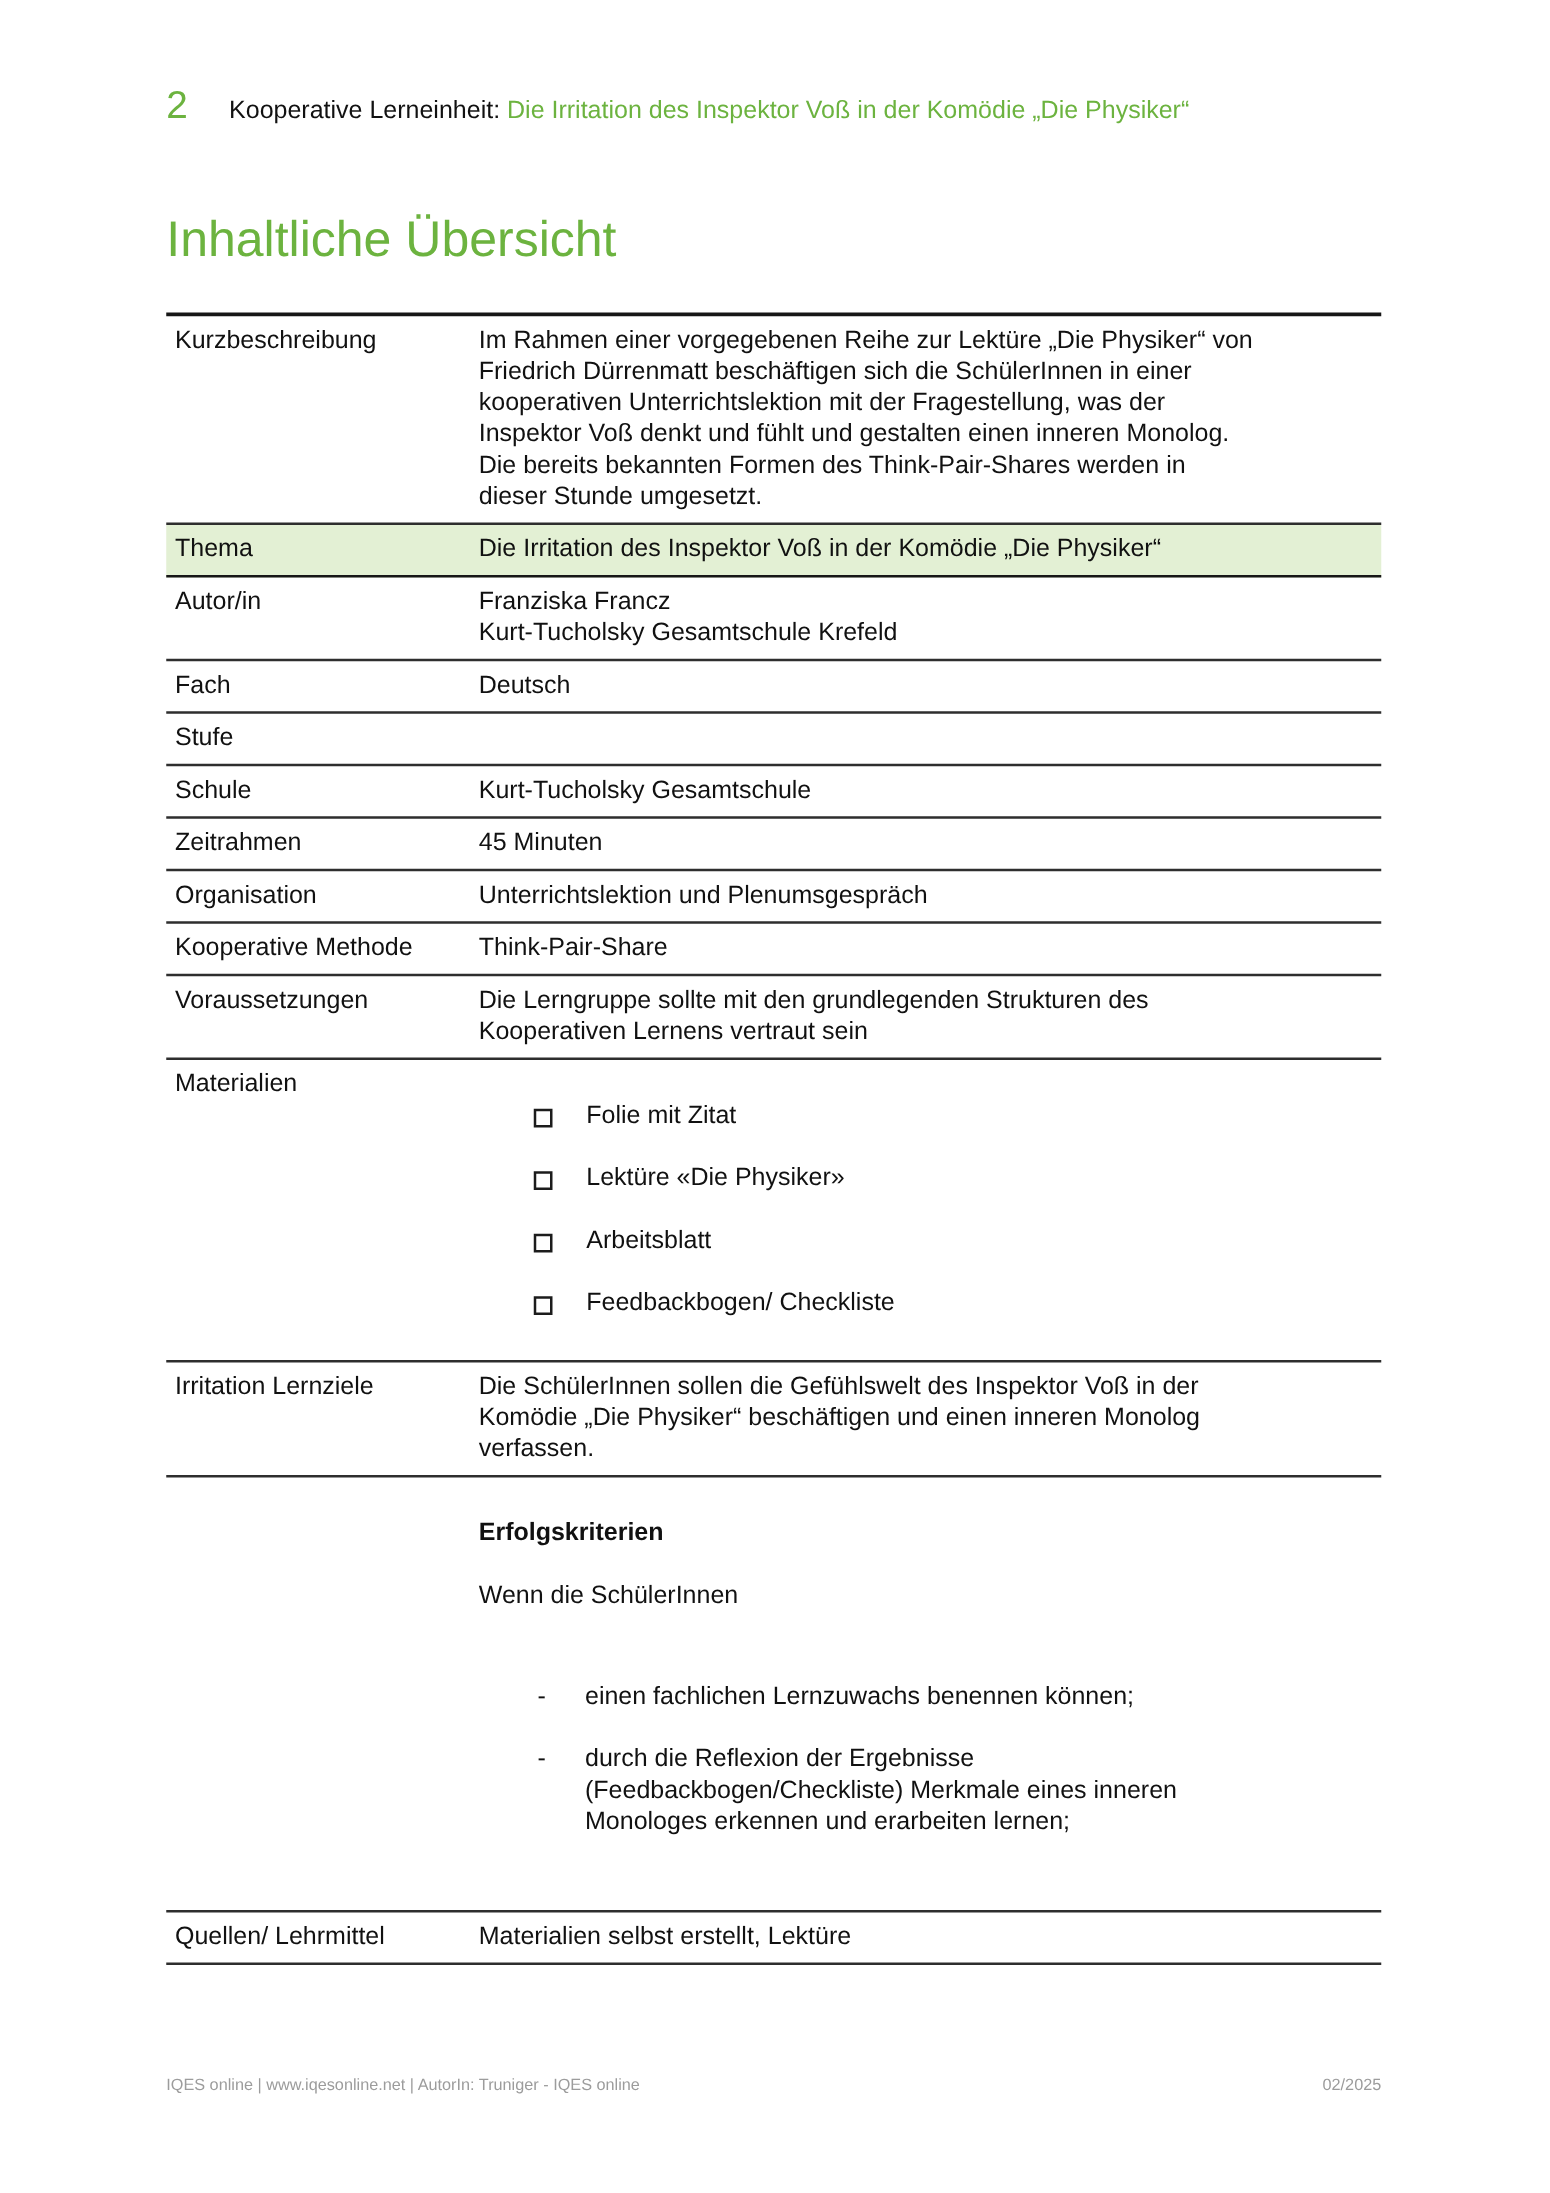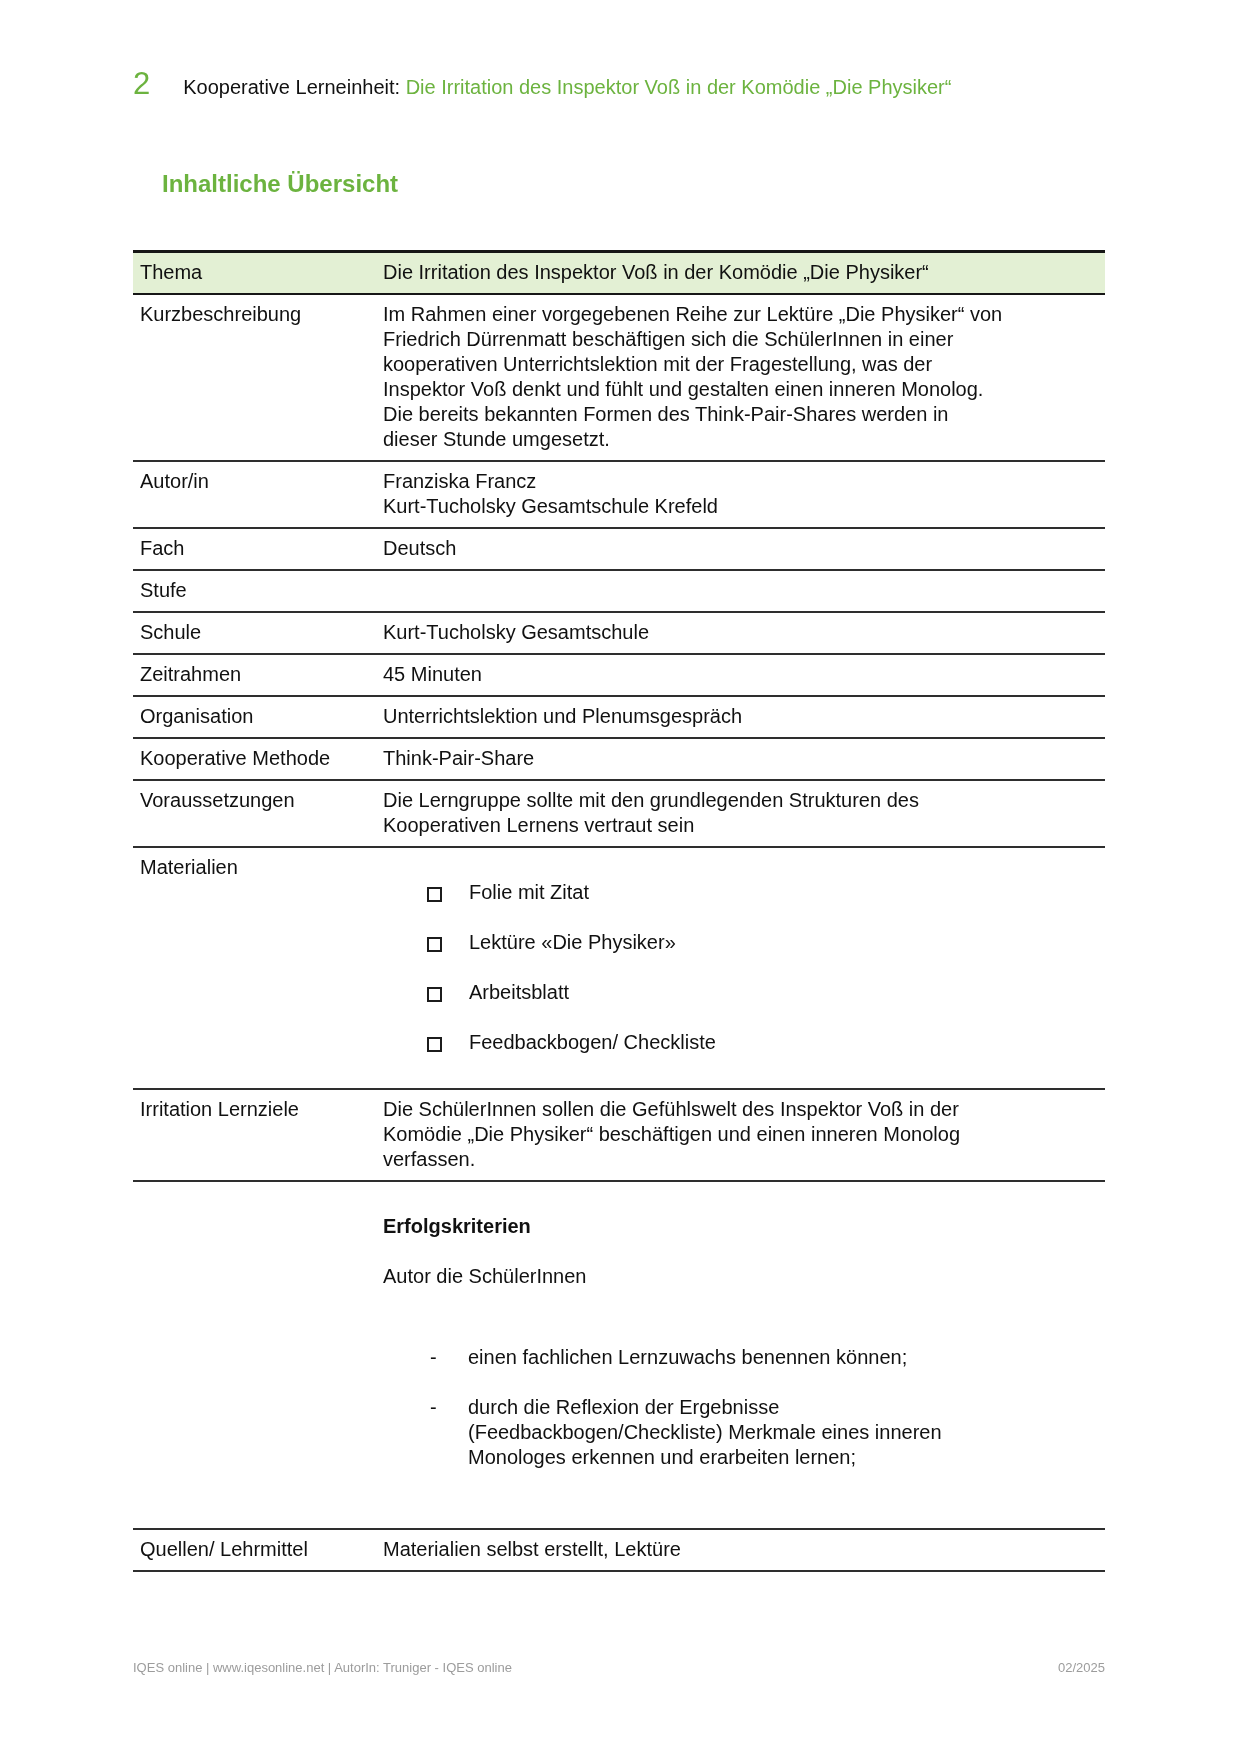--- a/index.html
+++ b/index.html
@@ -15,21 +15,21 @@
     position: absolute; top: 66px; left: 133px; right: 135px;
     display: flex; align-items: baseline; white-space: nowrap;
   }
   .page-number {
     font-size: 31px; color: #6cb33f; margin-right: 33px; font-weight: 400;
   }
   .header-line { font-size: 20px; color: #111; }
   .header-line .green { color: #6cb33f; }
   .doc-title {
     position: absolute; top: 170px; left: 133px;
-    font-size: 24px; font-weight: 700; color: #6cb33f; letter-spacing: 0px; margin-left: 29px;
+    font-size: 40px; font-weight: 400; color: #6cb33f; letter-spacing: 0px;
   }
   .overview-table {
     position: absolute; top: 250px; left: 133px; width: 972px;
     border-top: 3px solid #161616;
     font-size: 20px; line-height: 25px;
   }
   .t-row { display: flex; border-bottom: 2px solid #2e2e2e; }
   .t-row.head { background: #e3f0d4; border-bottom: 2px solid #161616; }
   .cell-label {
     width: 250px; flex: 0 0 250px;
@@ -64,33 +64,33 @@
 
 <div class="page-header">
   <span class="page-number">2</span>
   <span class="header-line"><span>Kooperative Lerneinheit: </span><span class="green">Die Irritation des Inspektor Voß in der Komödie „Die Physiker“</span></span>
 </div>
 
 <h1 class="doc-title">Inhaltliche Übersicht</h1>
 
 <div class="overview-table">
 
-  <div class="t-row head">
-    <div class="cell-label">Thema</div>
-    <div class="cell-value">Die Irritation des Inspektor Voß in der Komödie „Die Physiker“</div>
-  </div>
-
   <div class="t-row">
     <div class="cell-label">Kurzbeschreibung</div>
     <div class="cell-value">Im Rahmen einer vorgegebenen Reihe zur Lektüre „Die Physiker“ von
 Friedrich Dürrenmatt beschäftigen sich die SchülerInnen in einer
 kooperativen Unterrichtslektion mit der Fragestellung, was der
 Inspektor Voß denkt und fühlt und gestalten einen inneren Monolog.
 Die bereits bekannten Formen des Think-Pair-Shares werden in
 dieser Stunde umgesetzt.</div>
+  </div>
+
+  <div class="t-row head">
+    <div class="cell-label">Thema</div>
+    <div class="cell-value">Die Irritation des Inspektor Voß in der Komödie „Die Physiker“</div>
   </div>
 
   <div class="t-row">
     <div class="cell-label">Autor/in</div>
     <div class="cell-value">Franziska Francz
 Kurt-Tucholsky Gesamtschule Krefeld</div>
   </div>
 
   <div class="t-row">
     <div class="cell-label">Fach</div>
@@ -153,21 +153,21 @@
     <div class="cell-label">Irritation Lernziele</div>
     <div class="cell-value">Die SchülerInnen sollen die Gefühlswelt des Inspektor Voß in der
 Komödie „Die Physiker“ beschäftigen und einen inneren Monolog
 verfassen.</div>
   </div>
 
   <div class="t-row">
     <div class="cell-label"></div>
     <div class="cell-value">
       <div class="criteria-heading">Erfolgskriterien</div>
-      <div class="criteria-intro">Autor die SchülerInnen</div>
+      <div class="criteria-intro">Wenn die SchülerInnen</div>
       <div class="criteria-list">
         <div class="criteria-bullet">
           <span class="bullet-dash">-</span>
           <span class="bullet-text">einen fachlichen Lernzuwachs benennen können;</span>
         </div>
         <div class="criteria-bullet">
           <span class="bullet-dash">-</span>
           <span class="bullet-text">durch die Reflexion der Ergebnisse
 (Feedbackbogen/Checkliste) Merkmale eines inneren
 Monologes erkennen und erarbeiten lernen;</span>

